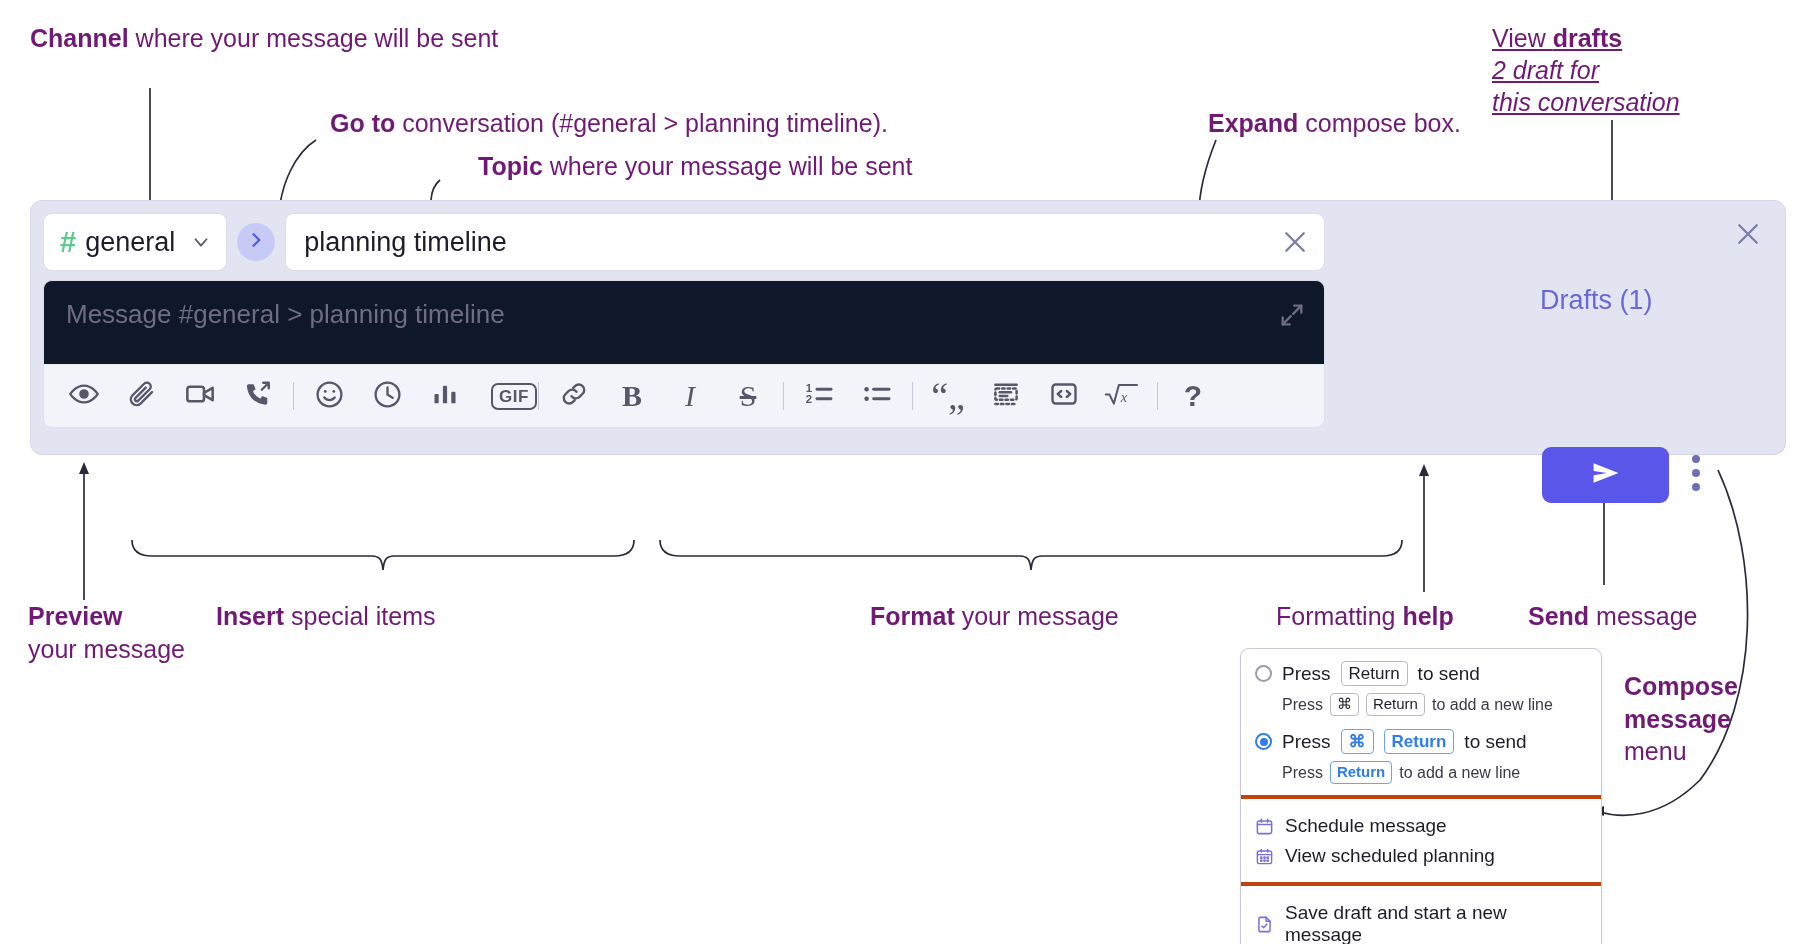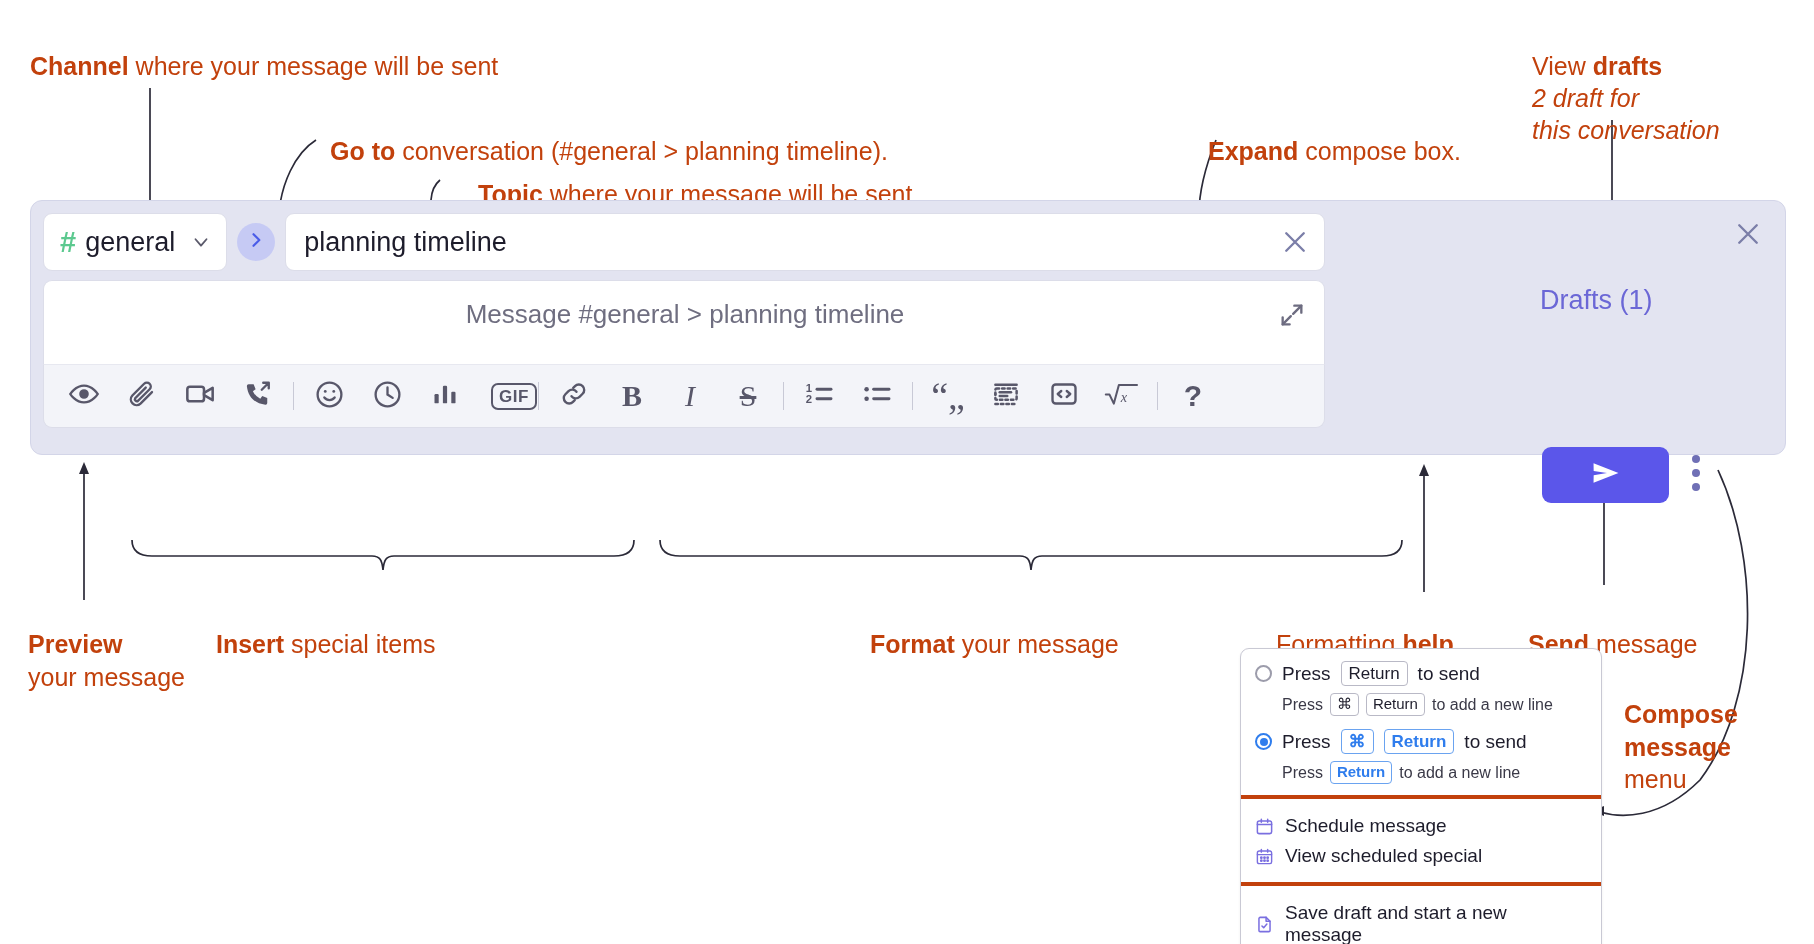--- a/index.html
+++ b/index.html
@@ -11,23 +11,22 @@
     position: relative;
     overflow: hidden;
   }
   .stage { position: absolute; inset: 0; }
 
   
   .anno {
     position: absolute;
     font-size: 25px;
     line-height: 1.28;
-    color: #c2410c;
+    color: #701a75;
     white-space: nowrap;
-    margin-top: 28px;
   }
   .anno b { font-weight: 700; }
   .anno i { font-style: italic; }
 
   
   .overlay { position: absolute; inset: 0; pointer-events: none; }
 
   
   .compose-panel {
     position: absolute;
@@ -71,28 +70,27 @@
     display: flex; align-items: center;
     padding: 0 14px 0 18px;
     position: relative;
   }
   .topic-value { font-size: 27px; color: #1d1c2b; }
   .topic-clear { margin-left: auto; color: #7b7ea8; display: flex; }
 
   
   .msg-box {
     margin-top: 9px;
-    background: #ffffff;
+    background: #0f172a;
     border: 1px solid #dcdde9;
     border-radius: 9px 9px 0 0;
     border-bottom: none;
     height: 84px;
     position: relative;
     padding: 18px 20px 0 22px;
-    text-align: center;
   }
   .msg-placeholder { font-size: 26px; color: #6f6e80; }
   .expand-btn { position: absolute; right: 18px; top: 20px; color: #6d6c80; }
 
   
   .toolbar {
     background: #f3f4f9;
     border: 1px solid #dcdde9;
     border-top: 1px solid #e7e8f0;
     border-radius: 0 0 9px 9px;
@@ -245,21 +243,21 @@
   </div>
 
   <div class="anno" style="left:478px; top:150px;">
     <b>Topic</b><span> where your message will be sent</span>
   </div>
 
   <div class="anno" style="left:1208px; top:107px;">
     <b>Expand</b><span> compose box.</span>
   </div>
 
-  <div class="anno" style="left:1532px; top:22px;">
+  <div class="anno" style="left:1492px; top:22px;text-decoration:underline;">
     <div><span>View </span><b>drafts</b></div>
     <div><i>2 draft for</i></div>
     <div><i>this conversation</i></div>
   </div>
 
   <div class="compose-panel">
 
     <span class="panel-close">
       <svg width="30" height="30" viewBox="0 0 24 24" fill="none" stroke="currentColor" stroke-width="1.9" stroke-linecap="round">
           <path d="M5 5 L19 19 M19 5 L5 19"></path>
@@ -577,21 +575,21 @@
               <line x1="8" y1="3" x2="8" y2="6.5"></line>
               <line x1="16" y1="3" x2="16" y2="6.5"></line>
               <circle cx="8" cy="13.5" r=".9" fill="currentColor"></circle>
               <circle cx="12" cy="13.5" r=".9" fill="currentColor"></circle>
               <circle cx="16" cy="13.5" r=".9" fill="currentColor"></circle>
               <circle cx="8" cy="17.3" r=".9" fill="currentColor"></circle>
               <circle cx="12" cy="17.3" r=".9" fill="currentColor"></circle>
               <circle cx="16" cy="17.3" r=".9" fill="currentColor"></circle>
             </svg>
         </span>
-        <span>View scheduled special</span>
+        <span>View scheduled planning</span>
       </div>
     </div>
 
     <div class="dd-sec">
       <div class="dd-item">
         <span class="cal-icon">
           <svg width="19" height="19" viewBox="0 0 24 24" fill="none" stroke="currentColor" stroke-width="1.9" stroke-linecap="round" stroke-linejoin="round">
               <path d="M14 3H6.5A1.5 1.5 0 0 0 5 4.5v15A1.5 1.5 0 0 0 6.5 21h11a1.5 1.5 0 0 0 1.5-1.5V8z"></path>
               <polyline points="14 3 14 8 19 8"></polyline>
               <polyline points="8.8 13.8 11 16 15 11.5"></polyline>

